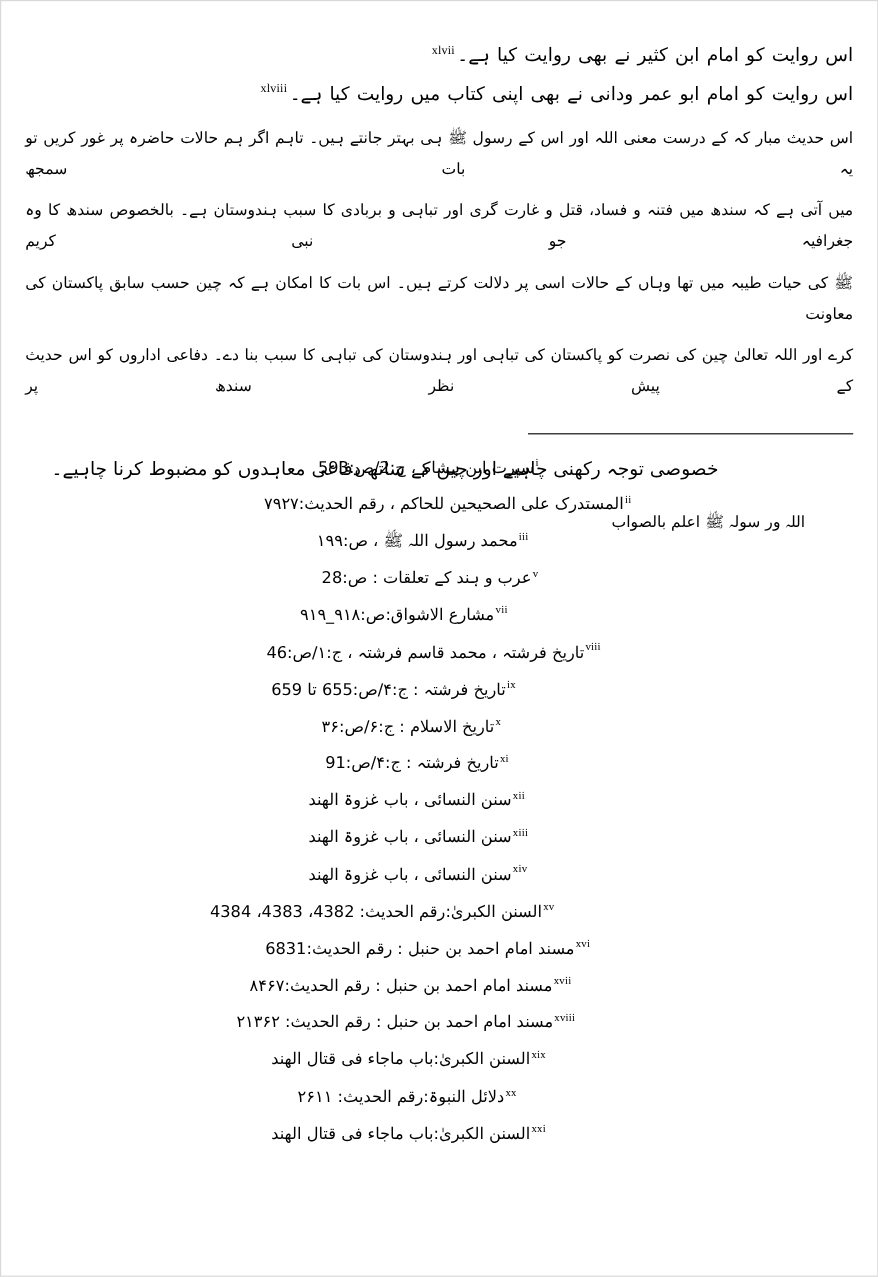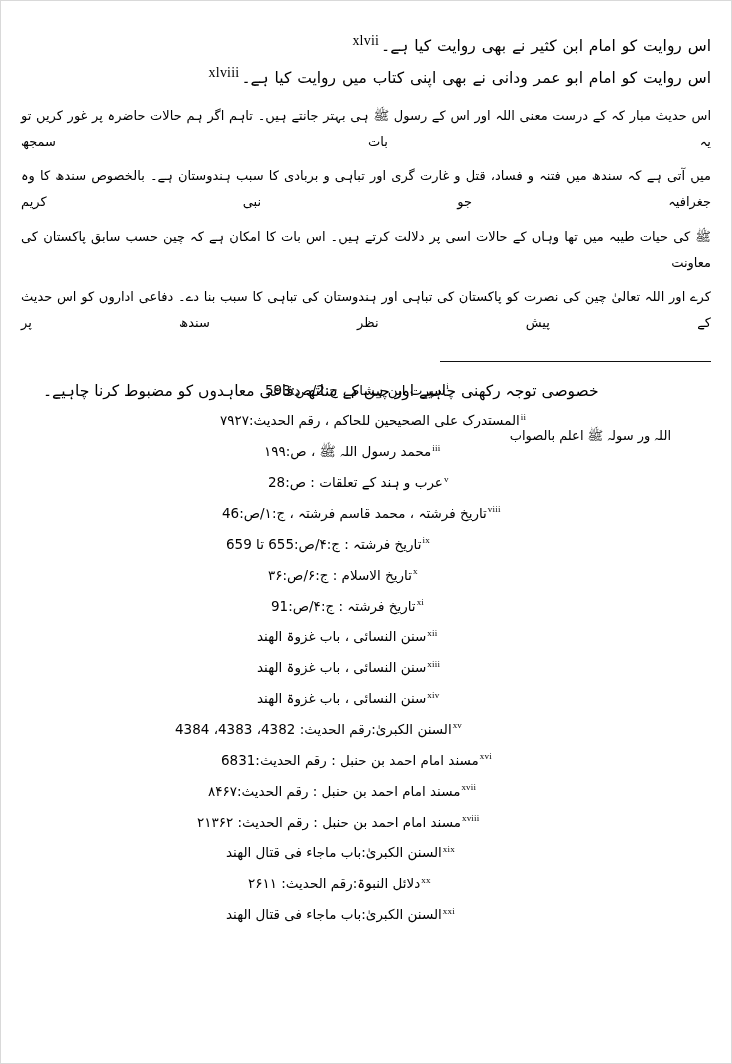--- a/index.html
+++ b/index.html
@@ -80,21 +80,21 @@
     text-align: center;
     font-size: 13px;
     line-height: 2.0;
     margin-top: 16px;
     padding-right: 40px;
   }
 
   
   sup.fnref {
     font-family: "Liberation Serif", serif;
-    font-size: 14px;
+    font-size: 10px;
     line-height: 0;
     vertical-align: super;
     letter-spacing: 0.2px;
     direction: ltr;
     unicode-bidi: isolate;
     padding: 0 2px;
   }
 
   
   .fn-rule-wrap {
@@ -213,20 +213,23 @@
       </div>
       <div class="fn i1">
         <sup class="fn-mark">ii</sup><span class="fn-text">المستدرک علی الصحیحین للحاکم ، رقم الحدیث:۷۹۲۷</span>
       </div>
       <div class="fn i2">
         <sup class="fn-mark">iii</sup><span class="fn-text">محمد رسول اللہ ﷺ ، ص:۱۹۹</span>
       </div>
       <div class="fn i4">
         <sup class="fn-mark">v</sup><span class="fn-text">عرب و ہند کے تعلقات : ص:28</span>
       </div>
+      <div class="fn i6">
+        <sup class="fn-mark">vii</sup><span class="fn-text">مشارع الاشواق:ص:۹۱۸_۹۱۹</span>
+      </div>
       <div class="fn i7">
         <sup class="fn-mark">viii</sup><span class="fn-text">تاریخ فرشتہ ، محمد قاسم فرشتہ ، ج:۱/ص:46</span>
       </div>
       <div class="fn i8">
         <sup class="fn-mark">ix</sup><span class="fn-text">تاریخ فرشتہ : ج:۴/ص:655 تا 659</span>
       </div>
       <div class="fn i9">
         <sup class="fn-mark">x</sup><span class="fn-text">تاریخ الاسلام : ج:۶/ص:۳۶</span>
       </div>
       <div class="fn i10">

